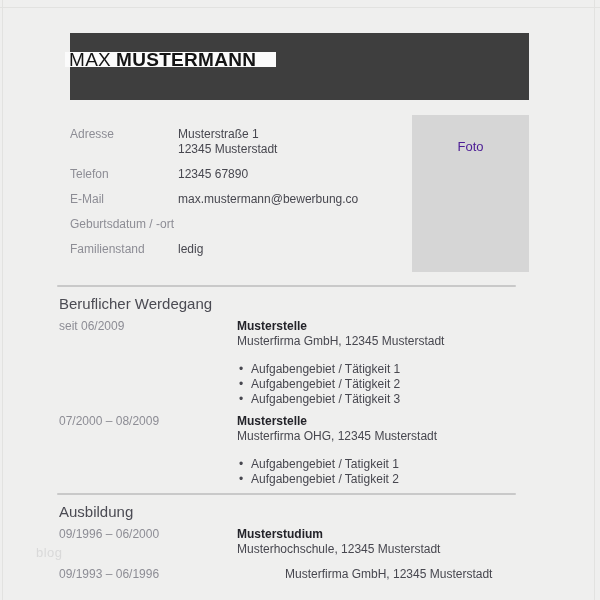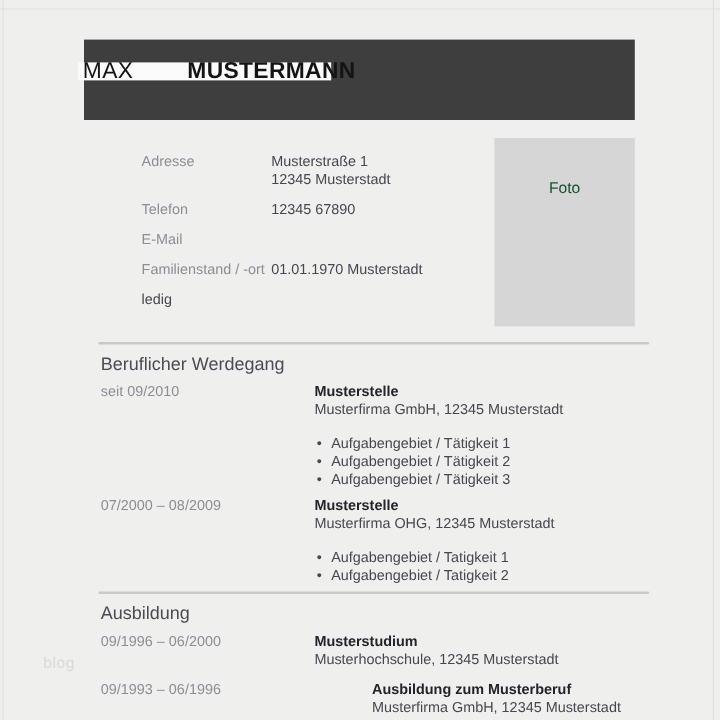--- a/index.html
+++ b/index.html
@@ -25,46 +25,46 @@
   .nameplate {
     position: absolute; left: 65px; top: 52px;
     width: 211px; height: 15px;
     background: #fbfbfb;
     display: flex; align-items: center;
     padding-left: 4px; box-sizing: border-box;
     font-size: 19px; letter-spacing: 0.3px;
     color: #141414; white-space: nowrap;
   }
   .nameplate .first { font-weight: 400; margin-right: 5px; }
-  .nameplate .last  { font-weight: 700; margin-left: 40px; }
+  .nameplate .last  { font-weight: 700; }
 
   
   .photo-box {
     position: absolute; left: 412px; top: 115px;
     width: 117px; height: 157px;
     background: #d6d6d6;
     text-align: center;
   }
   .photo-box .photo-label {
-    display: block; padding-top: 34px;
-    color: #14532d; font-size: 13px;
+    display: block; padding-top: 24px;
+    color: #4c1d95; font-size: 13px;
   }
 
   
   .contact {
     position: absolute; left: 70px; top: 127px;
-    width: 340px; font-size: 12px; line-height: 15px; margin-left: 48px;
+    width: 340px; font-size: 12px; line-height: 15px;
   }
   .contact-row { display: flex; margin-bottom: 10px; }
   .contact-label { width: 108px; flex: none; color: #8d8d95; white-space: nowrap; }
   .contact-value { color: #47474f; }
 
   
   .sections {
-    position: absolute; left: 82px; top: 285px; width: 459px;
+    position: absolute; left: 57px; top: 285px; width: 459px;
   }
   .rule { height: 2px; background: #c9c9c9; border-radius: 1px; }
   .section-title {
     font-size: 15px; font-weight: 400; color: #4b4b53;
     line-height: 18px; margin: 8px 0 6px 2px;
   }
   .section-1 { margin-top: 6px; }
   .section-1 .section-title { }
   .entry { display: flex; font-size: 12px; line-height: 15px; }
   .entry + .entry { margin-top: 7px; }
@@ -111,43 +111,44 @@
 
   <div class="contact-row">
     <div class="contact-label">Telefon</div>
     <div class="contact-value">
         <div>12345 67890</div>
       </div>
   </div>
 
   <div class="contact-row">
     <div class="contact-label">E-Mail</div>
-  </div>
-
-  <div class="contact-row">
-    <div class="contact-label">Familienstand / -ort</div>
     <div class="contact-value">
-        <div>01.01.1970 Musterstadt</div>
+        <div>max.mustermann@bewerbung.co</div>
       </div>
   </div>
 
   <div class="contact-row">
+    <div class="contact-label">Geburtsdatum / -ort</div>
+  </div>
+
+  <div class="contact-row">
+    <div class="contact-label">Familienstand</div>
     <div class="contact-value">
         <div>ledig</div>
       </div>
   </div>
 </div>
 
 <div class="sections">
   <div class="section section-0">
     <div class="rule"></div>
     <div class="section-title">Beruflicher Werdegang</div>
     <div class="entries">
   <div class="entry">
-    <div class="entry-date">seit 09/2010</div>
+    <div class="entry-date">seit 06/2009</div>
     <div class="entry-body">
       <div class="entry-title">Musterstelle</div>
       <div class="entry-sub">Musterfirma GmbH, 12345 Musterstadt</div>
       <ul class="bullets">
               <li>Aufgabengebiet / Tätigkeit 1</li>
               <li>Aufgabengebiet / Tätigkeit 2</li>
               <li>Aufgabengebiet / Tätigkeit 3</li>
             </ul>
     </div>
   </div>
@@ -175,21 +176,20 @@
     <div class="entry-body">
       <div class="entry-title">Musterstudium</div>
       <div class="entry-sub">Musterhochschule, 12345 Musterstadt</div>
 
     </div>
   </div>
 
   <div class="entry">
     <div class="entry-date">09/1993 – 06/1996</div>
     <div class="entry-body">
-      <div class="entry-title">Ausbildung zum Musterberuf</div>
       <div class="entry-sub">Musterfirma GmbH, 12345 Musterstadt</div>
 
     </div>
   </div>
 </div>
   </div>
 </div>
 
 <div class="watermark">blog</div>
 

